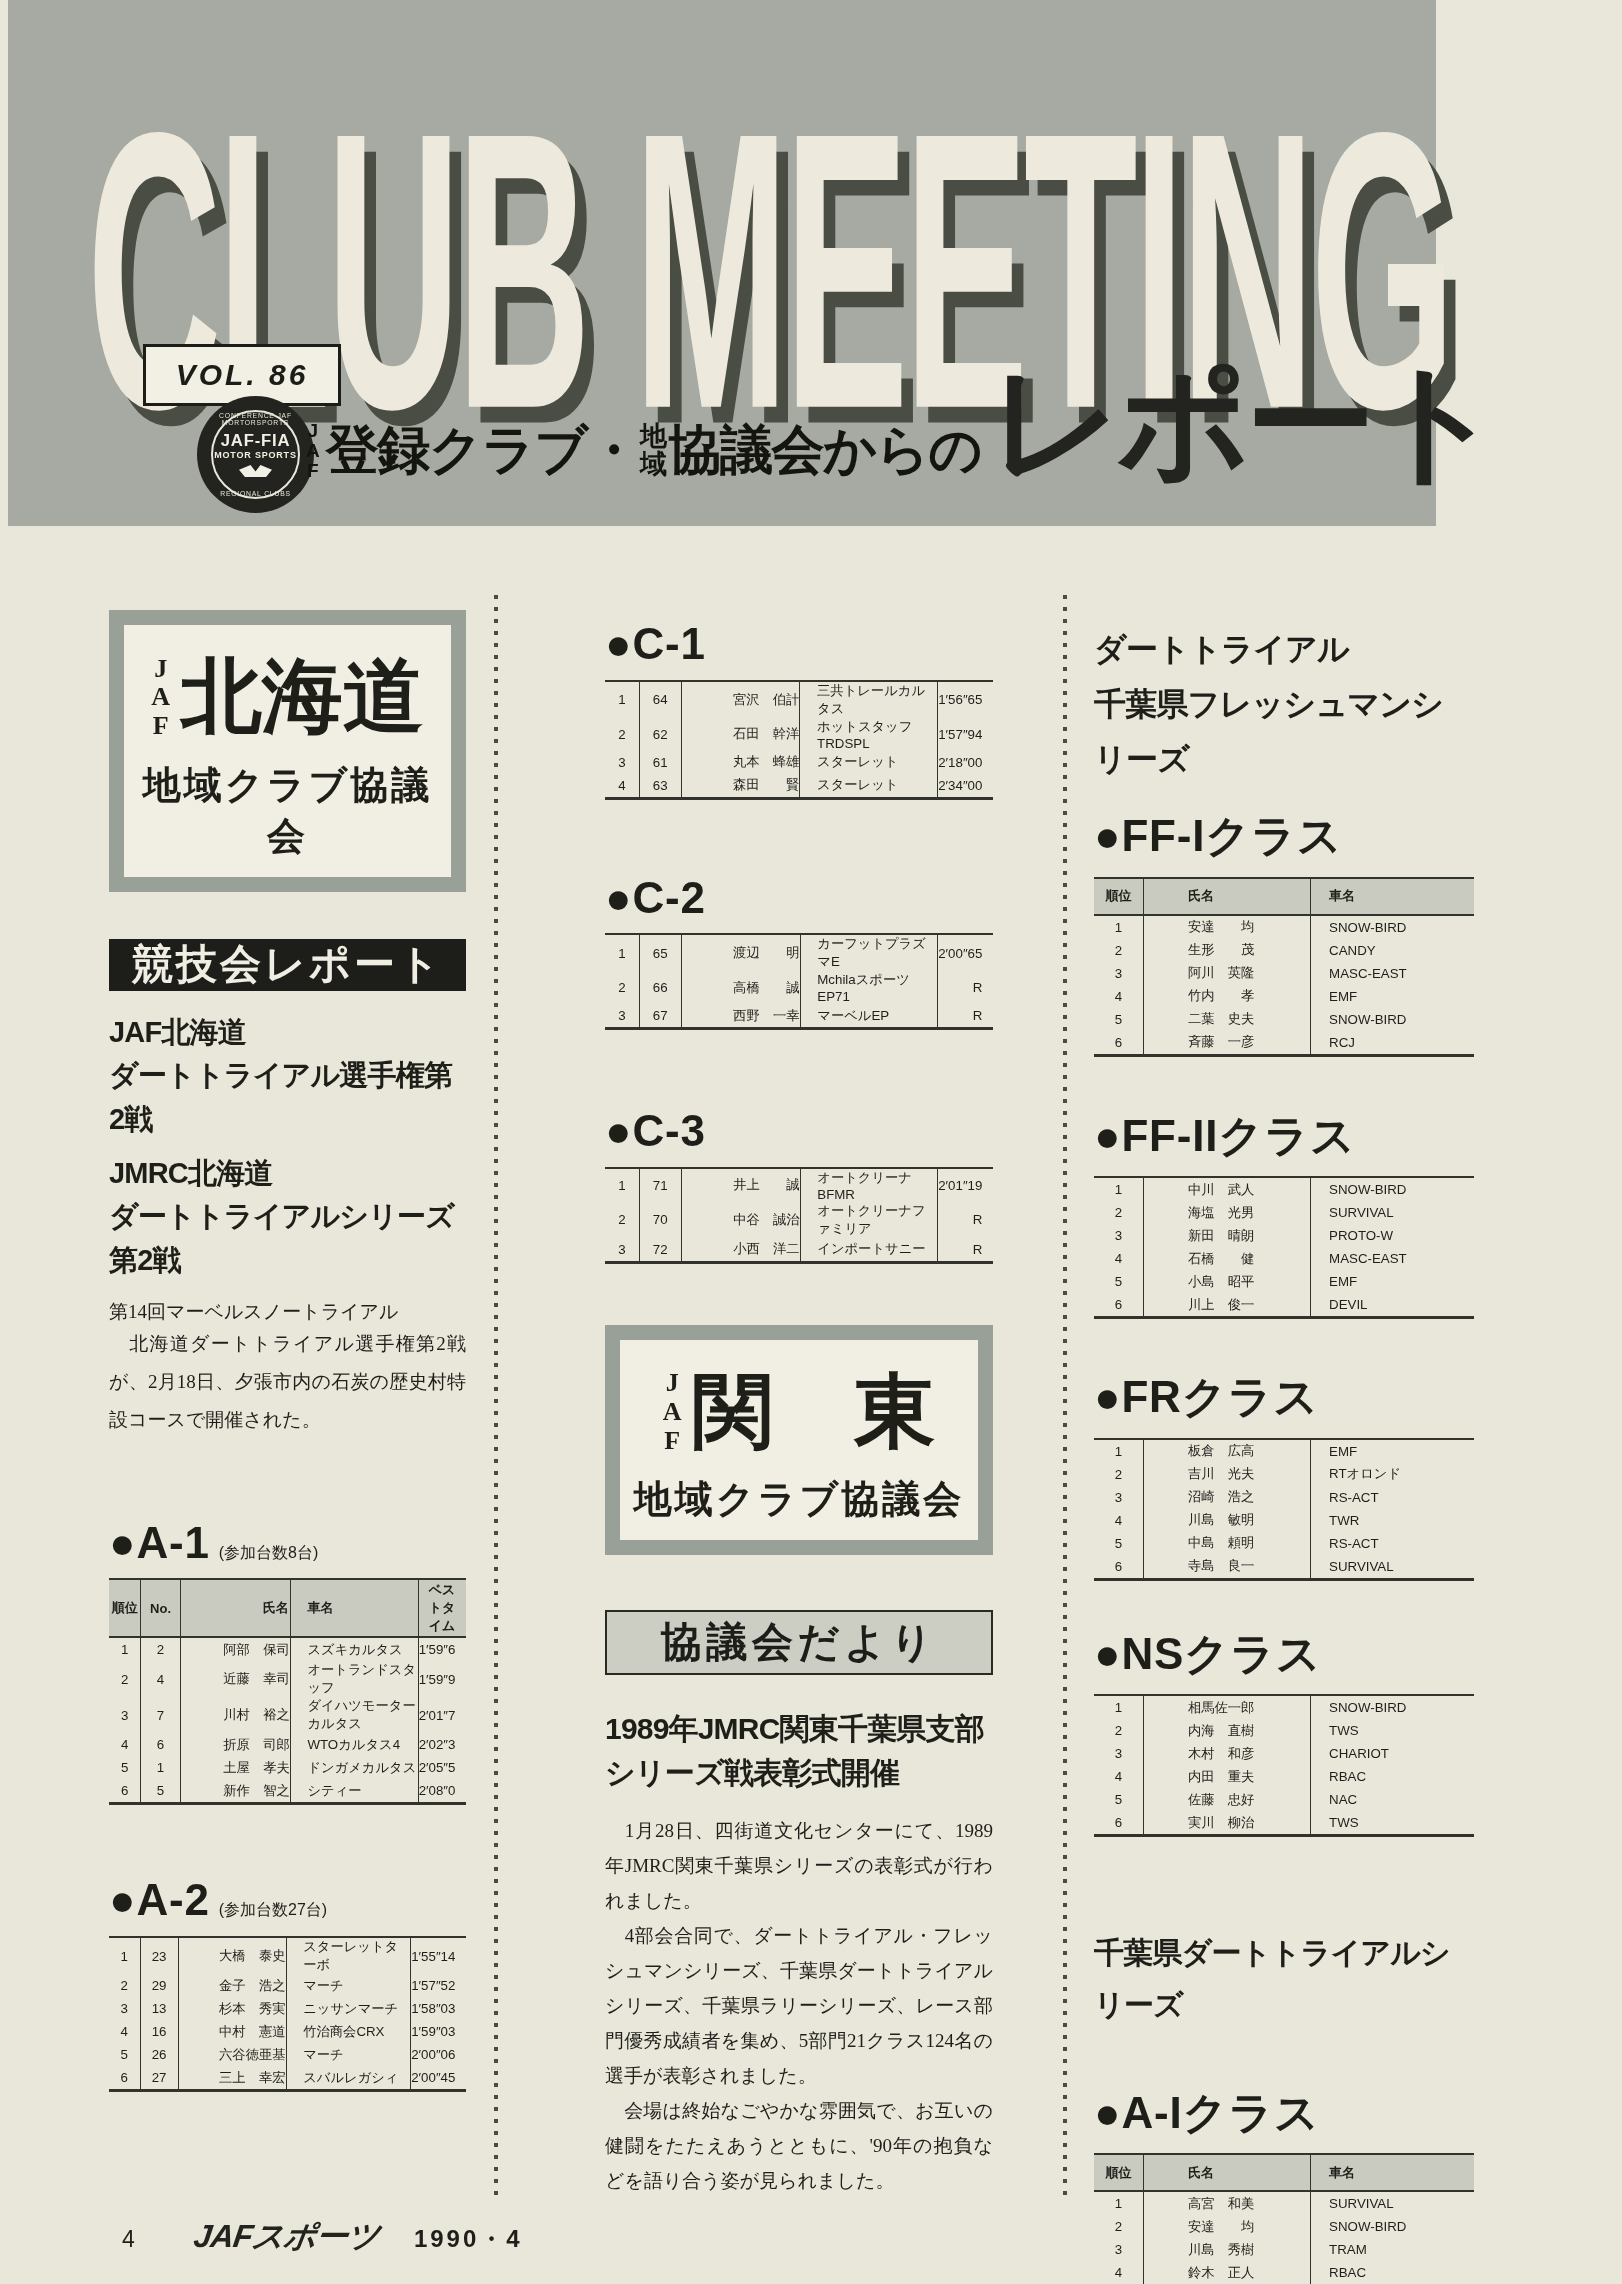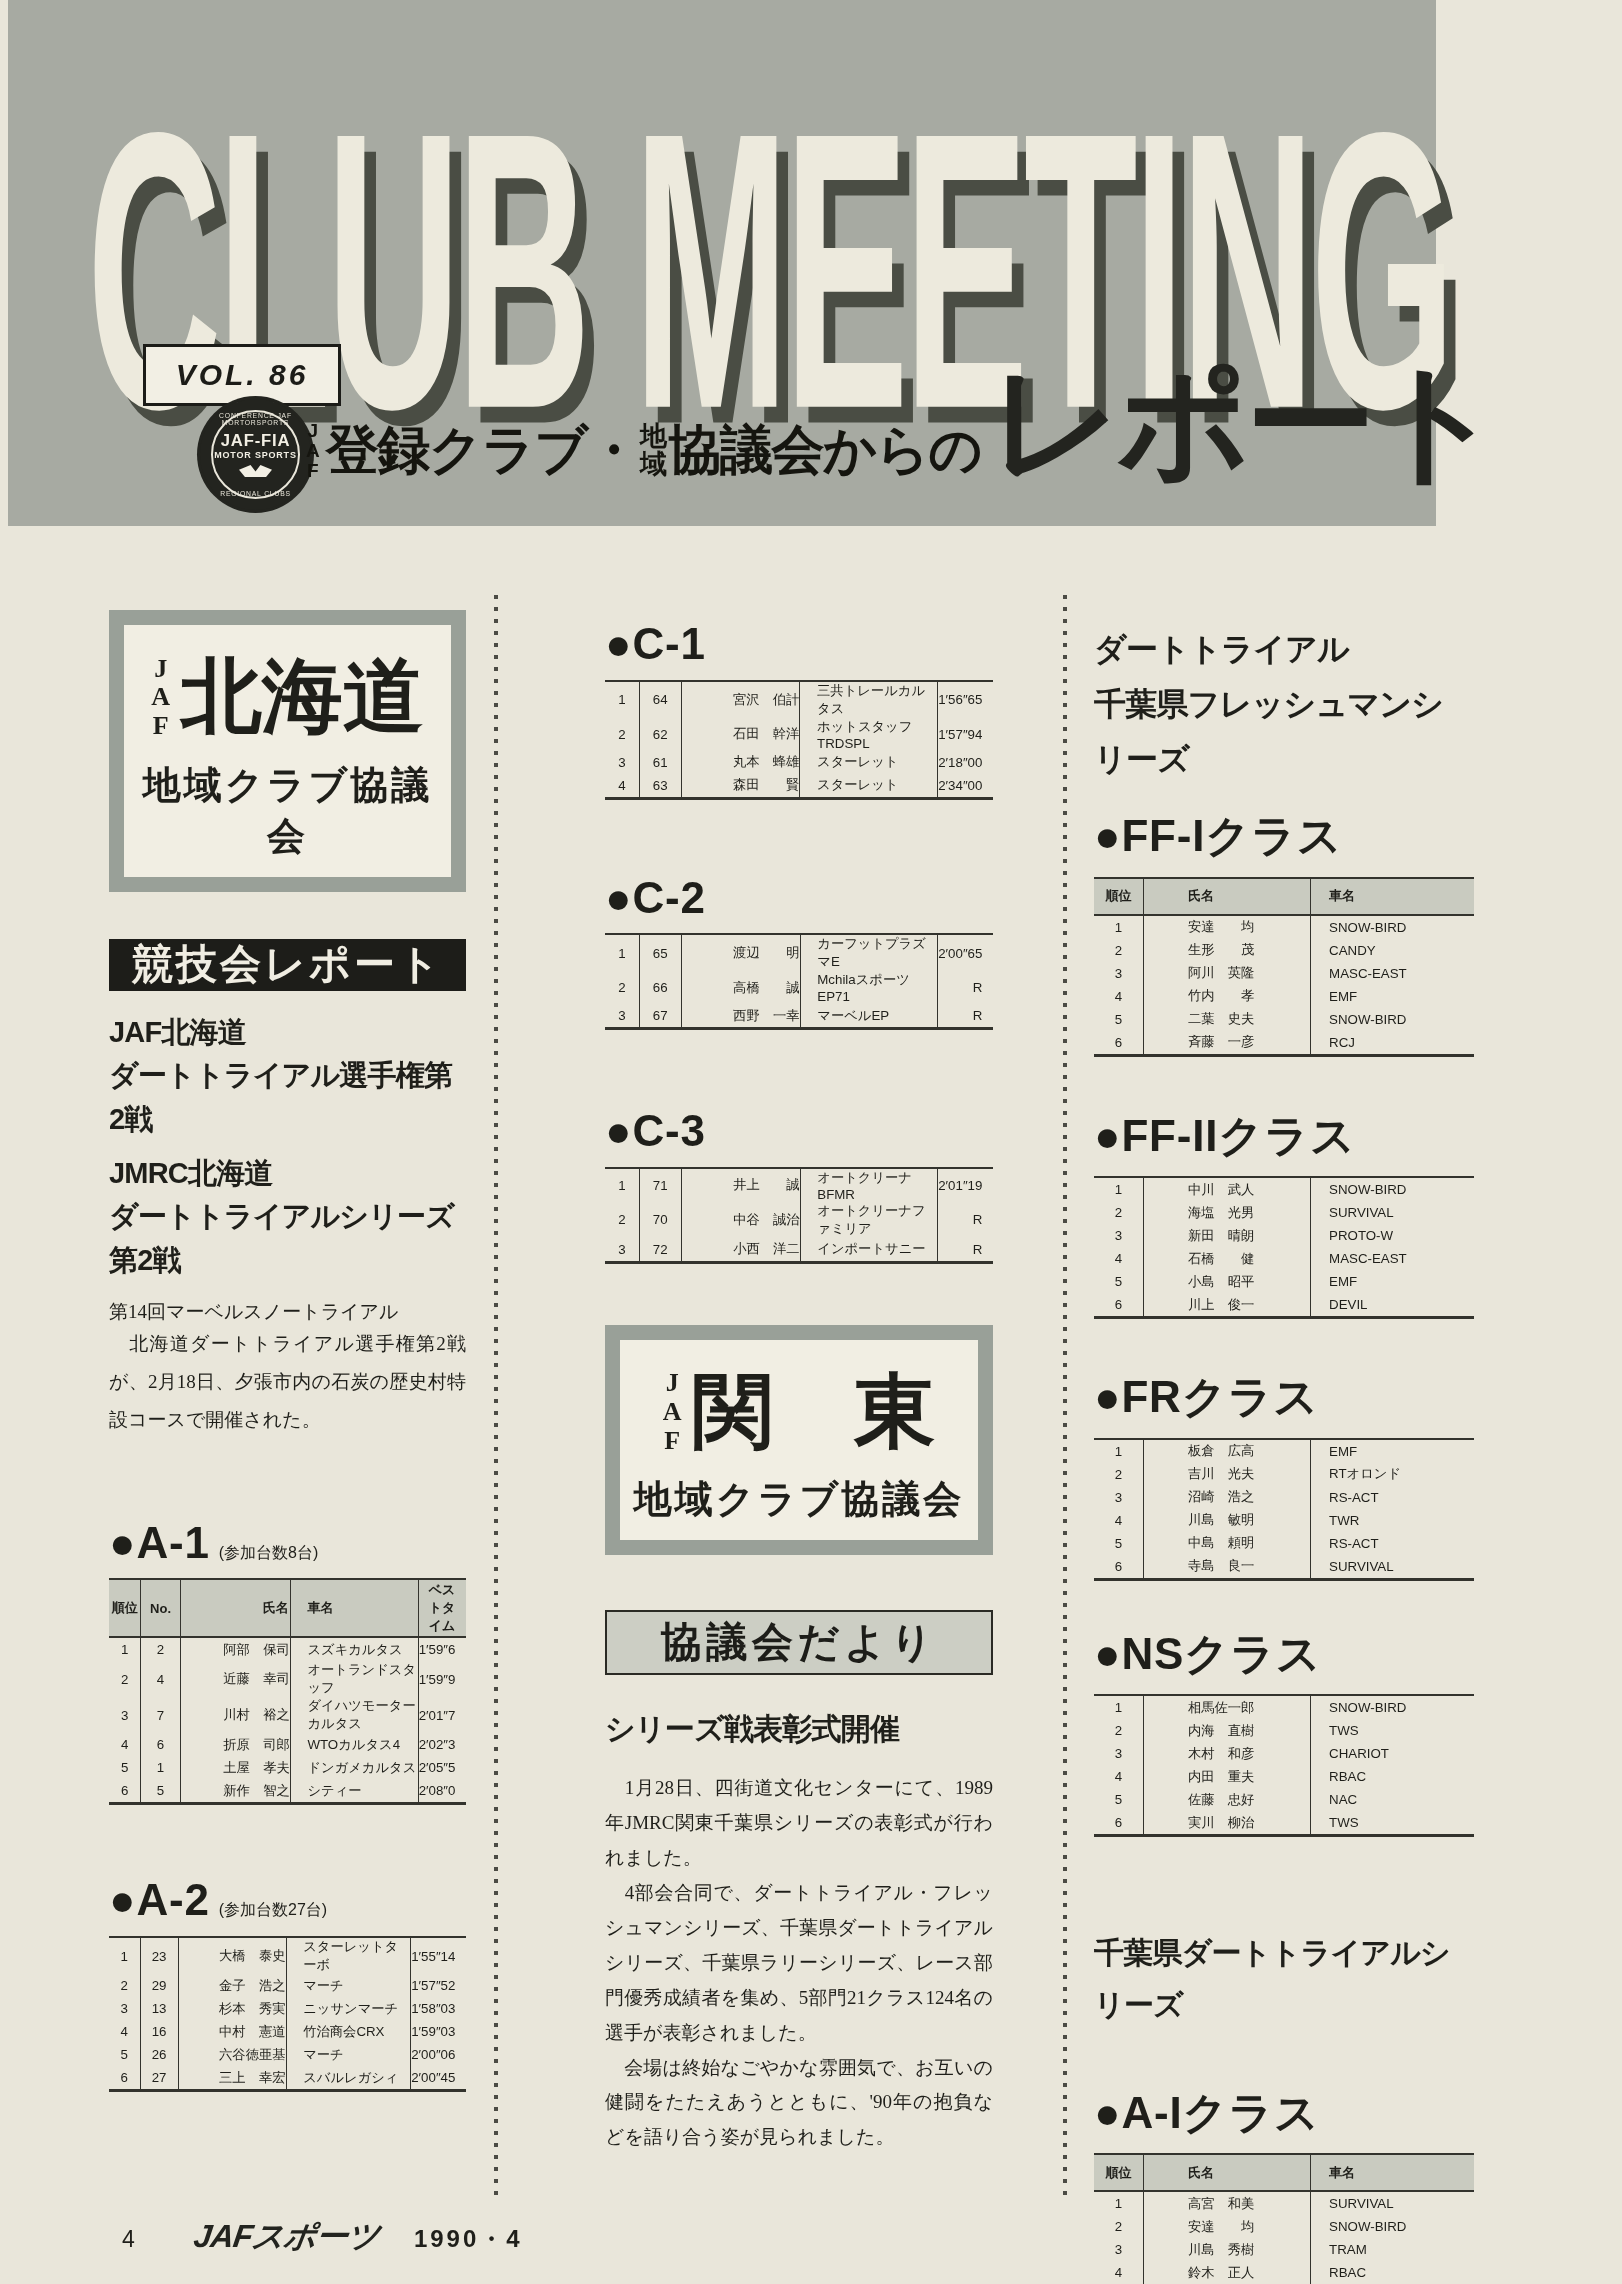--- a/index.html
+++ b/index.html
@@ -382,20 +382,21 @@
           <span>F</span>
         </span>
         <span class="region-name">関　東</span>
       </div>
       <div class="region-sub">地域クラブ協議会</div>
     </div>
 
     <div class="gray-banner">協議会だより</div>
 
     <div class="article-title">
+      <div>1989年JMRC関東千葉県支部</div>
       <div>シリーズ戦表彰式開催</div>
     </div>
 
     <div class="para-block">
       <div class="para">　1月28日、四街道文化センターにて、1989年JMRC関東千葉県シリーズの表彰式が行われました。</div>
       <div class="para">　4部会合同で、ダートトライアル・フレッシュマンシリーズ、千葉県ダートトライアルシリーズ、千葉県ラリーシリーズ、レース部門優秀成績者を集め、5部門21クラス124名の選手が表彰されました。</div>
       <div class="para">　会場は終始なごやかな雰囲気で、お互いの健闘をたたえあうとともに、'90年の抱負などを語り合う姿が見られました。</div>
     </div>
   </div>
 

